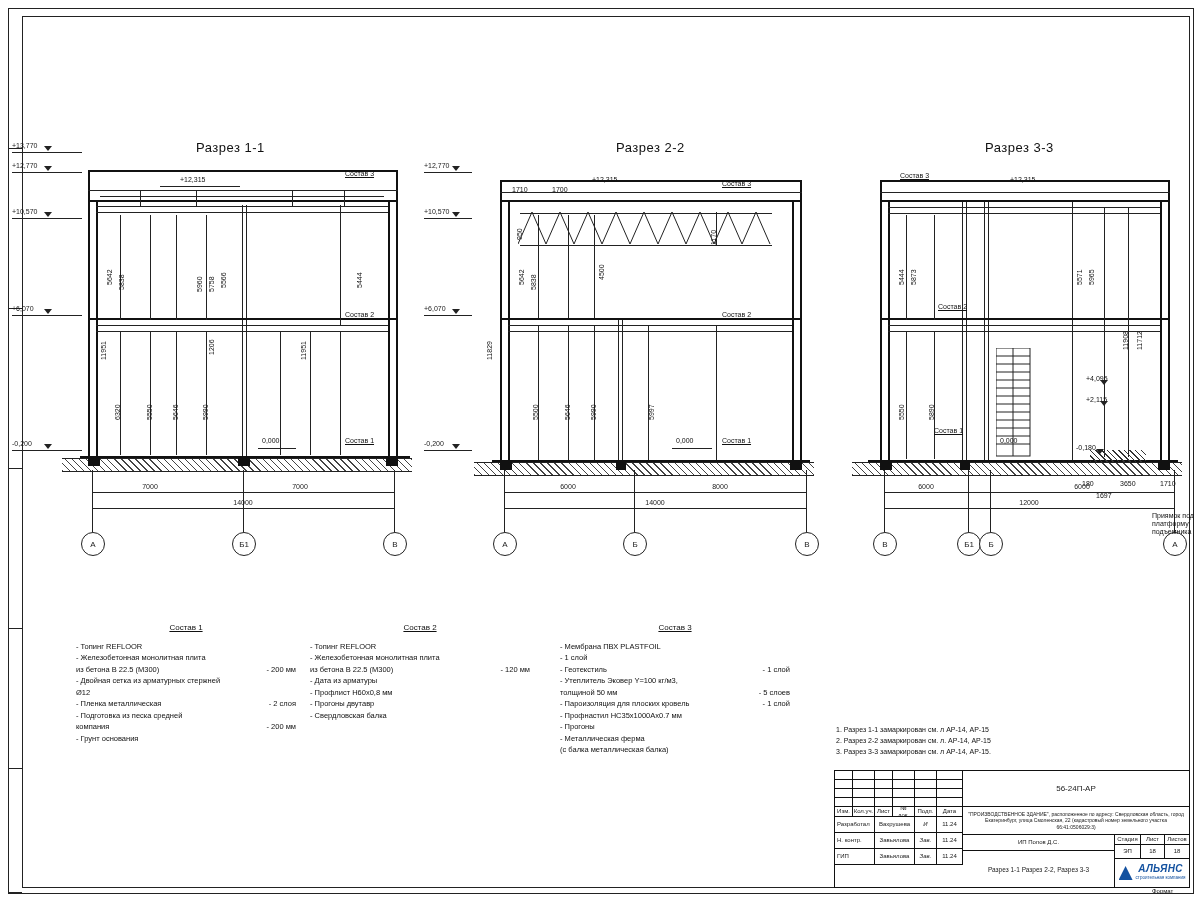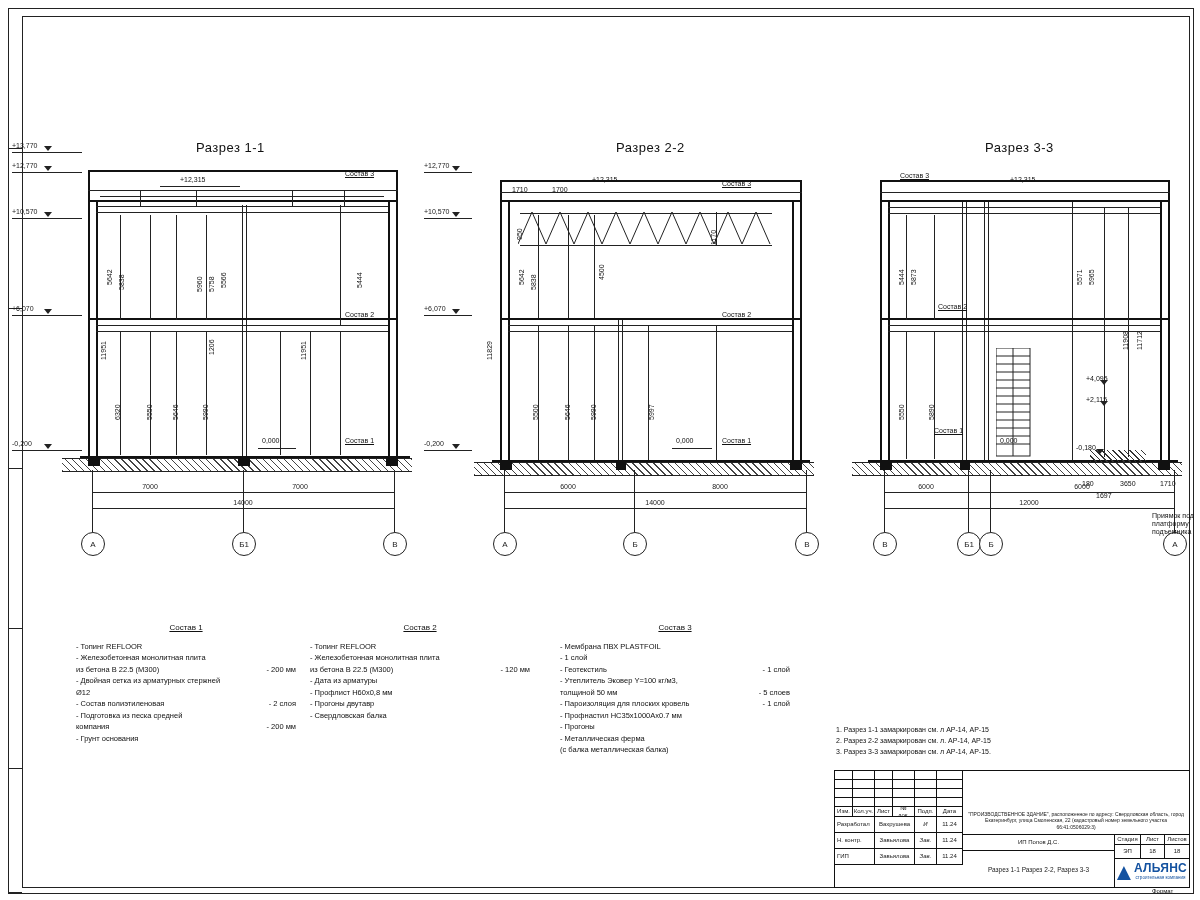--- a/index.html
+++ b/index.html
@@ -47,21 +47,21 @@
   
   .tb{position:absolute;border:1px solid #111;background:#fff;}
   .tb .cell{position:absolute;border-right:1px solid #111;border-bottom:1px solid #111;
             font-size:6px;display:flex;align-items:center;justify-content:center;text-align:center;
             padding:0 2px;box-sizing:border-box;line-height:7px;overflow:hidden;}
   .tb .cell.l{justify-content:flex-start;}
   .tb .cell.nb{border-bottom:none;}
   .tb .cell.nr{border-right:none;}
   .logo{position:absolute;display:flex;align-items:center;gap:3px;}
   .logo .mark{width:14px;height:14px;background:#1452a0;clip-path:polygon(50% 0,100% 100%,0 100%);}
-  .logo .txt{font-size:12px;color:#1452a0;font-weight:bold;letter-spacing:.3px;}
+  .logo .txt{font-size:10px;color:#1452a0;font-weight:bold;letter-spacing:.3px;font-style:italic;}
   .logo .sub{font-size:4.5px;color:#1452a0;}
   .fmt{position:absolute;font-size:6px;color:#111;}
   .tb-grid .cell{font-size:5.5px;}
 </style>
 </head>
 <body>
 
 <div class="sheet">
 
   <div class="frame-outer"></div>
@@ -390,21 +390,21 @@
       </div>
     <div class="row">
         <span>- Двойная сетка из арматурных стержней</span>
         <span></span>
       </div>
     <div class="row">
         <span>Ø12</span>
         <span></span>
       </div>
     <div class="row">
-        <span>- Состав полиэтиленовая</span>
+        <span>- Пленка металлическая</span>
         <span>- 2 слоя</span>
       </div>
     <div class="row">
         <span>- Подготовка из песка средней</span>
         <span></span>
       </div>
     <div class="row">
         <span>компания</span>
         <span>- 200 мм</span>
       </div>
@@ -518,20 +518,21 @@
       <div class="cell" style="left:80px;top:18px;width:22px;height:9px"></div>
       <div class="cell" style="left:102px;top:18px;width:26px;height:9px"></div>
       <div class="cell" style="left:0;top:27px;width:18px;height:9px"></div>
       <div class="cell" style="left:18px;top:27px;width:22px;height:9px"></div>
       <div class="cell" style="left:40px;top:27px;width:18px;height:9px"></div>
       <div class="cell" style="left:58px;top:27px;width:22px;height:9px"></div>
       <div class="cell" style="left:80px;top:27px;width:22px;height:9px"></div>
       <div class="cell" style="left:102px;top:27px;width:26px;height:9px"></div>
     </div>
 
+    <div class="cell" style="left:128px;top:0;width:226px;height:36px;border-right:none;font-size:8px">56-24П-АР</div>
 
     <div class="cell" style="left:0;top:36px;width:18px;height:10px">Изм.</div>
     <div class="cell" style="left:18px;top:36px;width:22px;height:10px">Кол.уч.</div>
     <div class="cell" style="left:40px;top:36px;width:18px;height:10px">Лист</div>
     <div class="cell" style="left:58px;top:36px;width:22px;height:10px">№ док.</div>
     <div class="cell" style="left:80px;top:36px;width:22px;height:10px">Подп.</div>
     <div class="cell" style="left:102px;top:36px;width:26px;height:10px">Дата</div>
 
     <div class="cell" style="left:128px;top:36px;width:226px;height:28px;border-right:none;font-size:5px;line-height:6.5px;padding:1px 3px;">"ПРОИЗВОДСТВЕННОЕ ЗДАНИЕ", расположенное по адресу: Свердловская область, город Екатеринбург, улица Смоленская, 22 (кадастровый номер земельного участка 66:41:0506029:3)</div>
 

